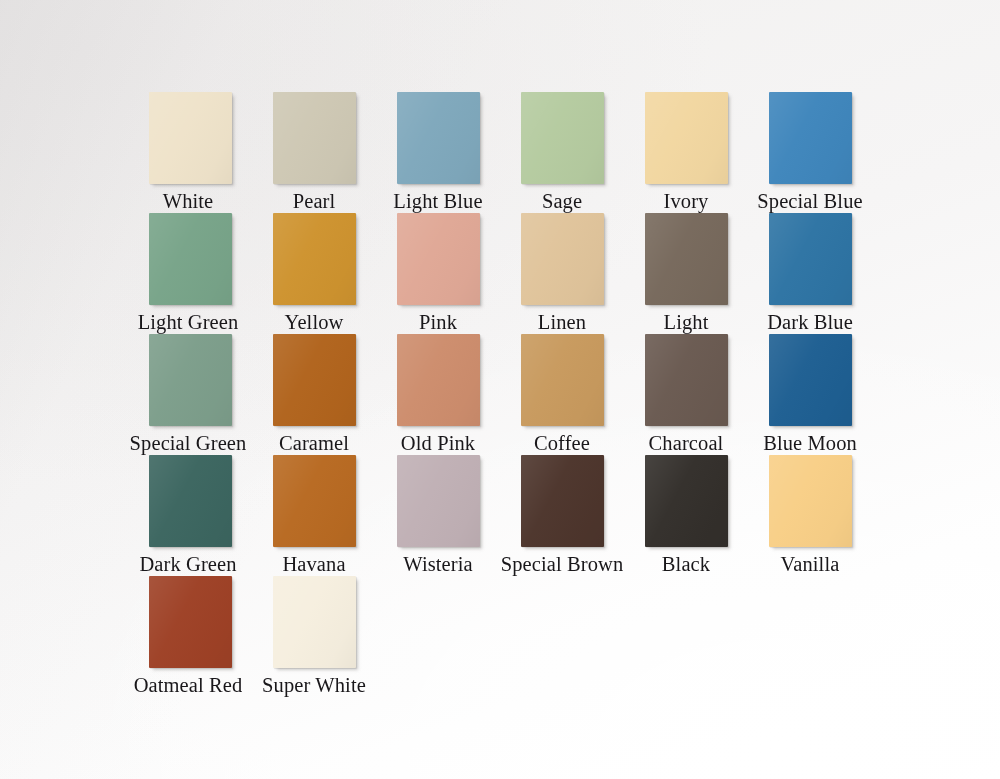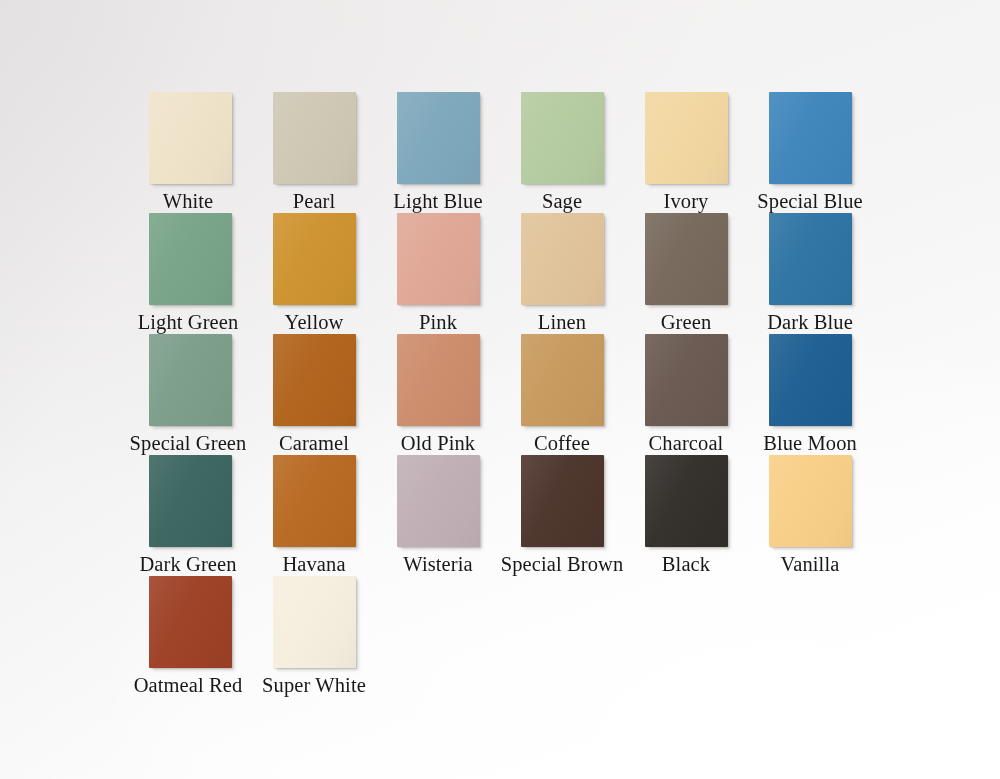--- a/index.html
+++ b/index.html
@@ -129,21 +129,21 @@
       <div class="cell">
         <div class="chip" style="background: rgb(224, 168, 150);"></div>
         <div class="chip-label">Pink</div>
       </div>
       <div class="cell">
         <div class="chip" style="background: rgb(224, 196, 155);"></div>
         <div class="chip-label">Linen</div>
       </div>
       <div class="cell">
         <div class="chip" style="background: rgb(119, 105, 92);"></div>
-        <div class="chip-label">Green</div>
+        <div class="chip-label">Light</div>
       </div>
       <div class="cell">
         <div class="chip" style="background: rgb(46, 116, 164);"></div>
         <div class="chip-label">Dark Blue</div>
       </div>
       <div class="cell">
         <div class="chip" style="background: rgb(125, 158, 139);"></div>
         <div class="chip-label">Special Green</div>
       </div>
       <div class="cell">

